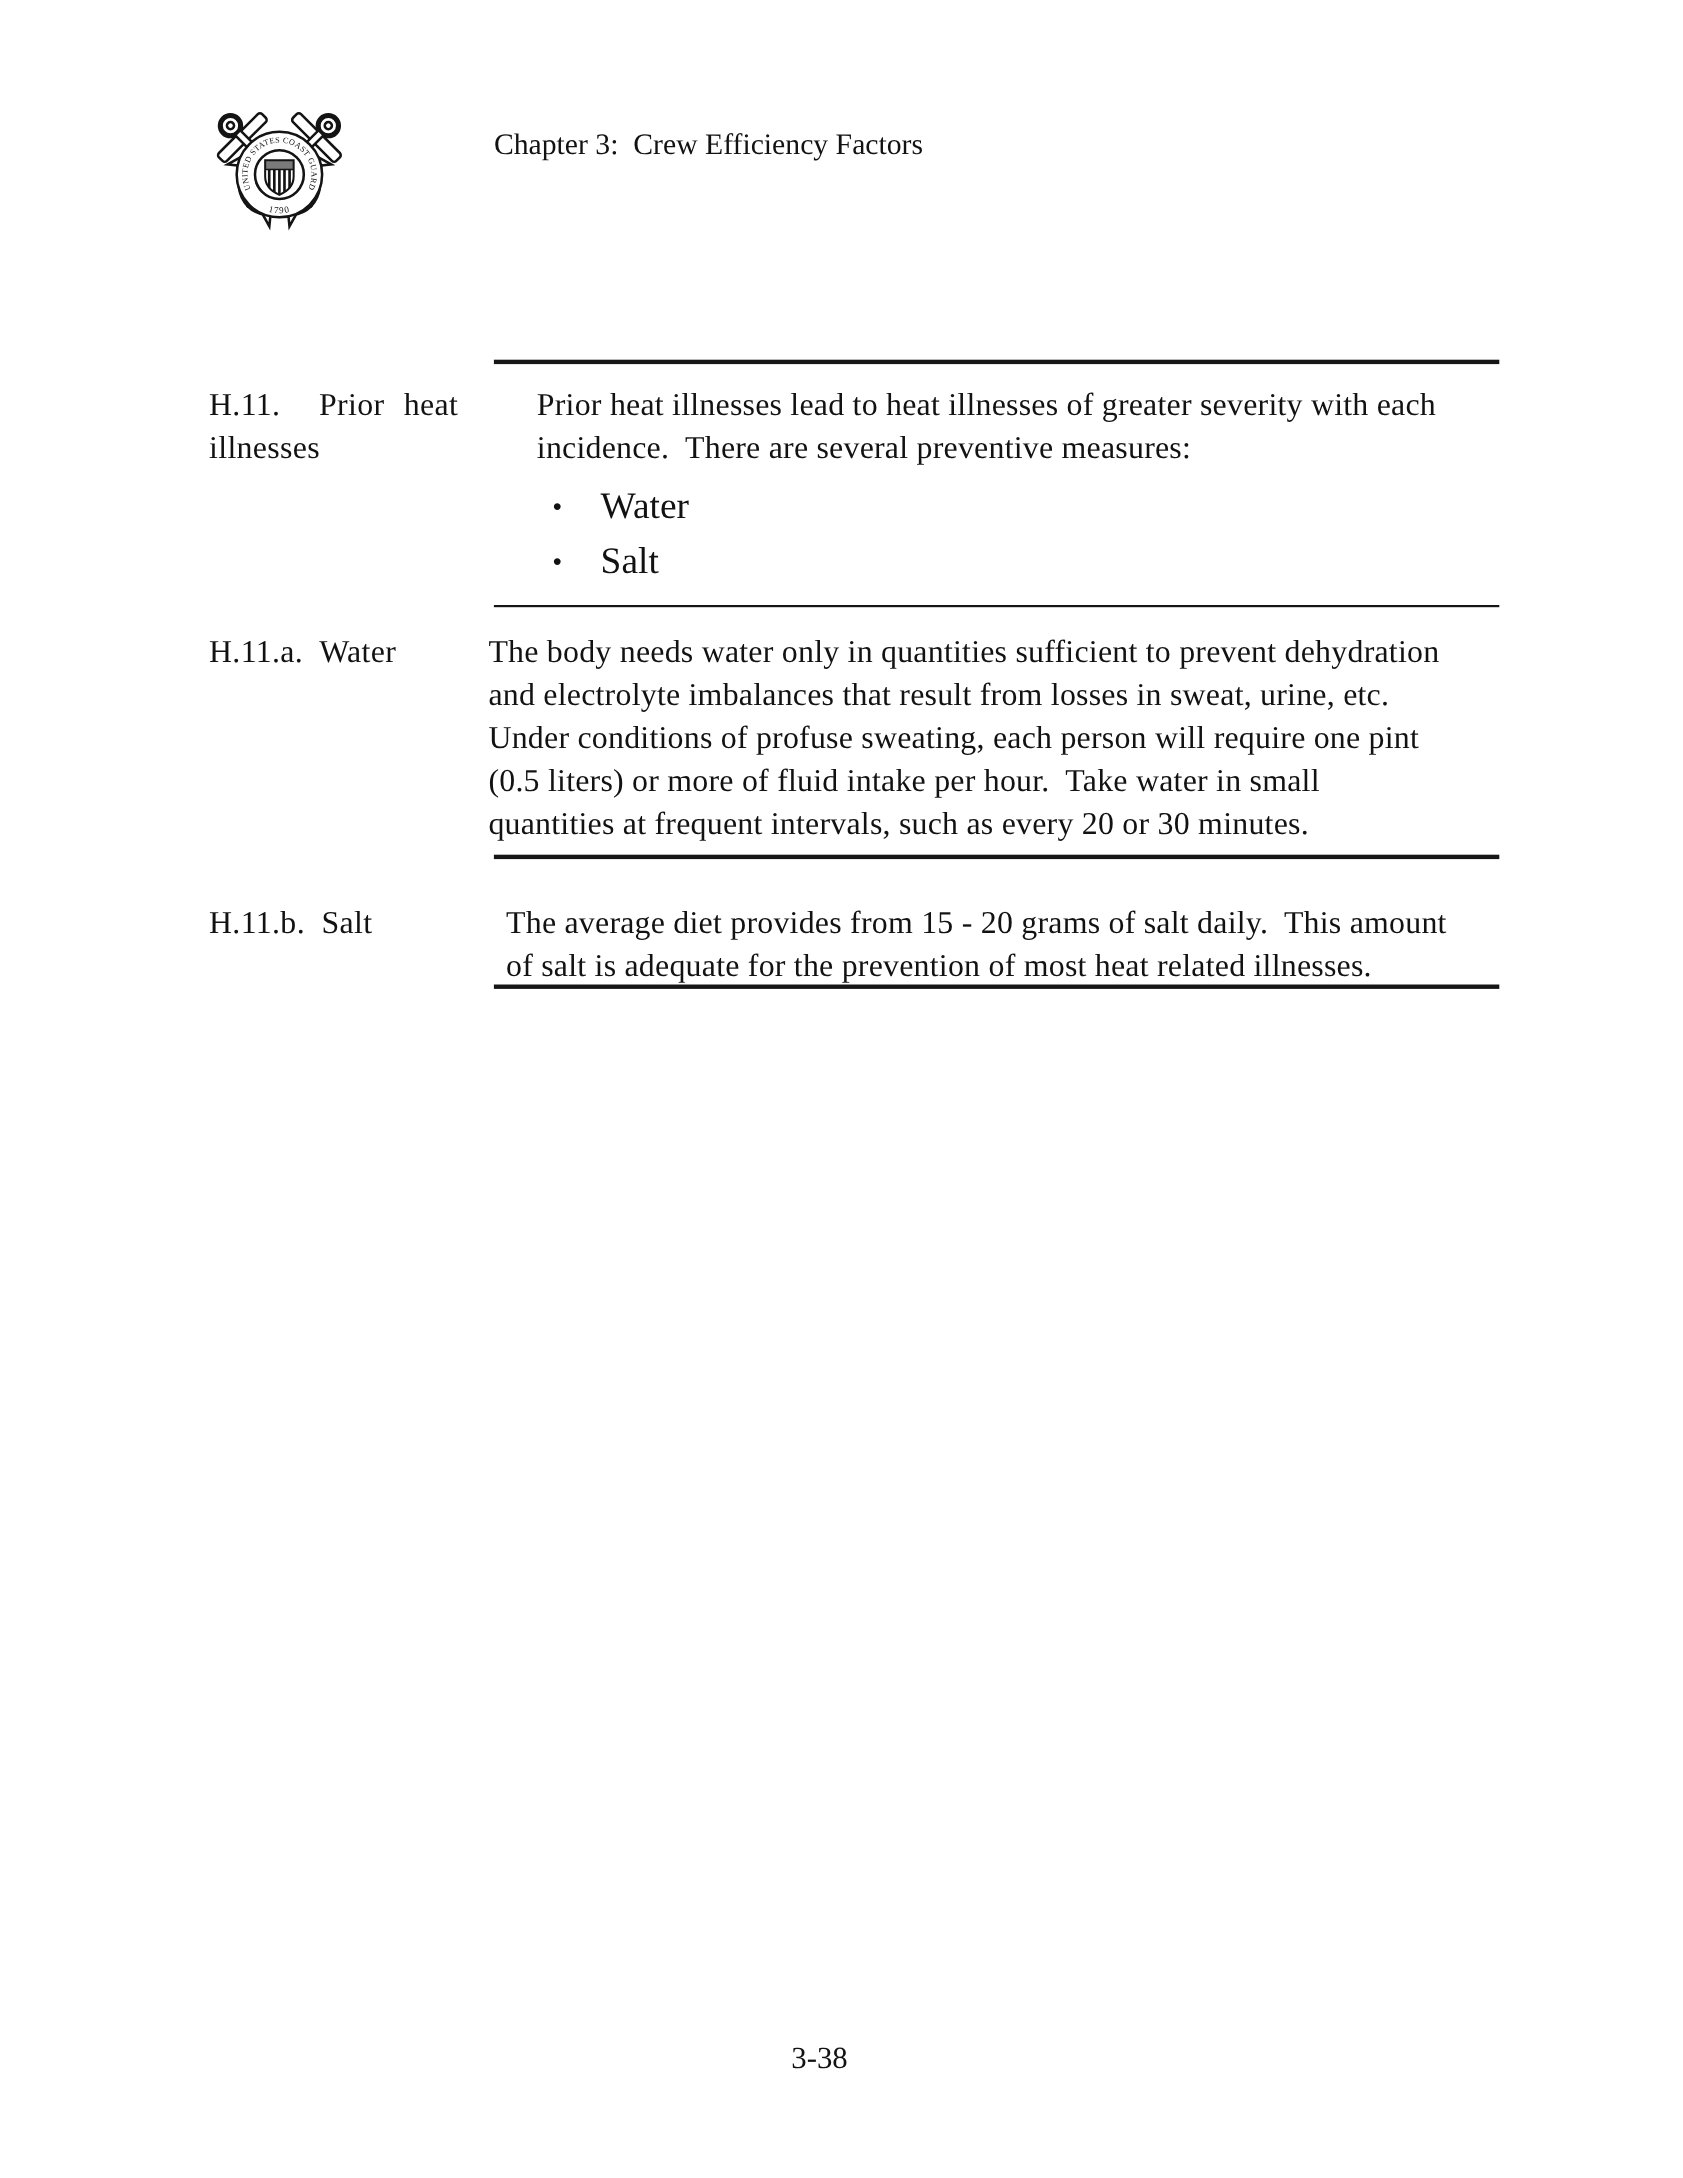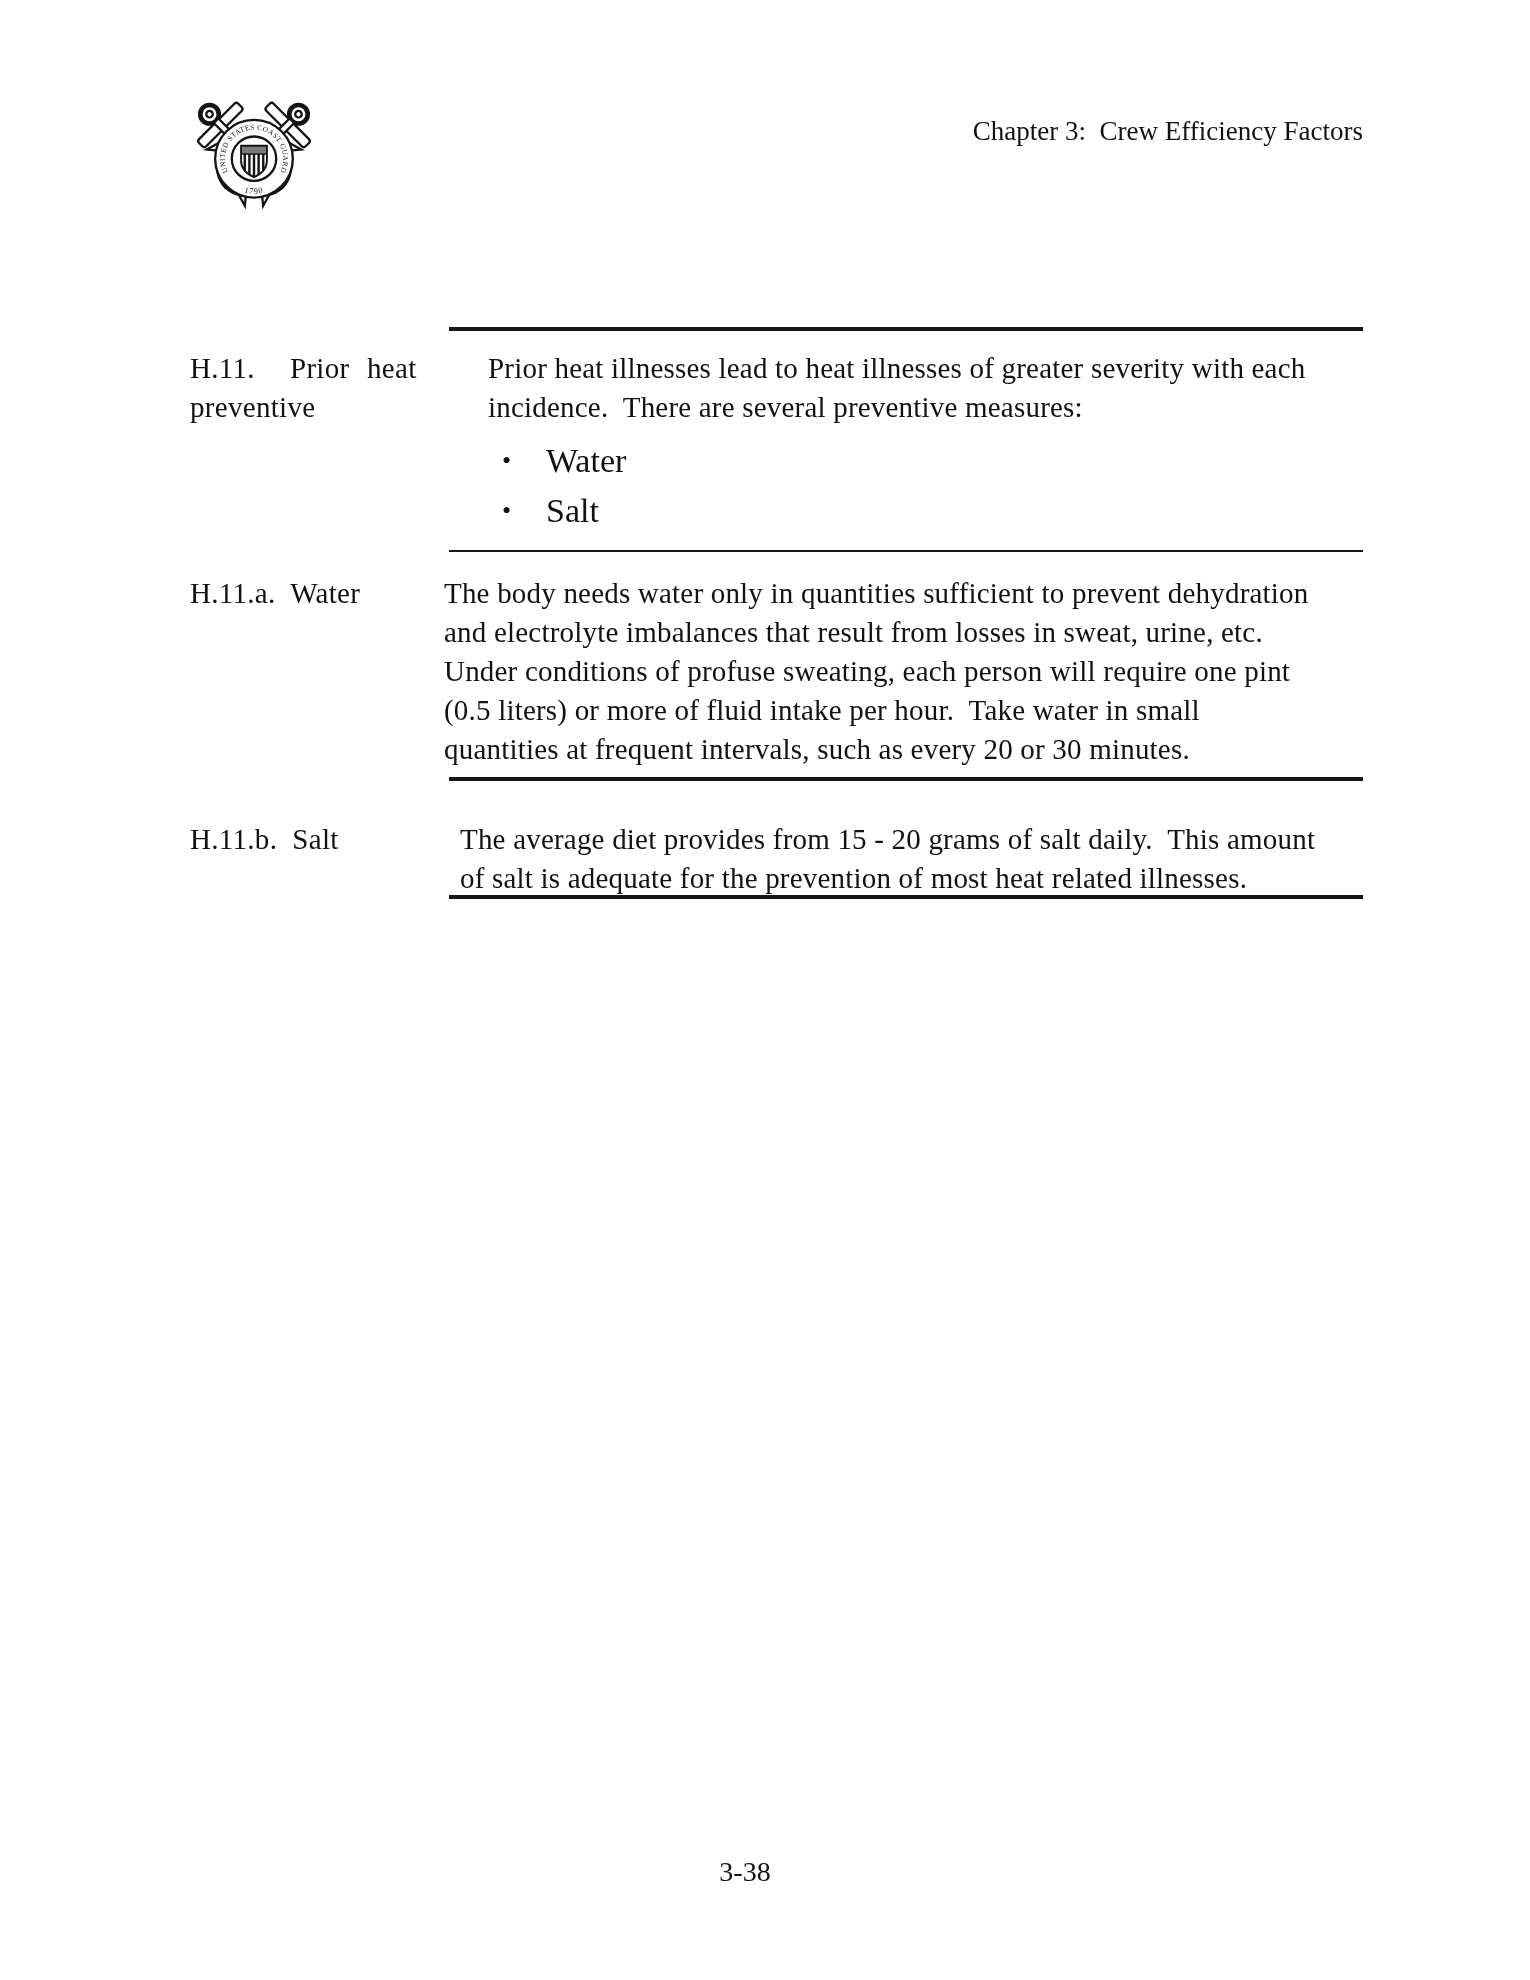--- a/index.html
+++ b/index.html
@@ -23,21 +23,21 @@
   .label-text {
     font-size: 29px;
     line-height: 39px;
     letter-spacing: 0.3px;
   }
   .label-wide { word-spacing: 10px; }
   .header-text {
     font-size: 27px;
     line-height: 34px;
     width: 914px;
-    text-align: right;
+    text-align: left;
   }
   .rule { background: #161616; }
   .rule-thick { height: 4px; }
   .rule-thin { height: 2px; }
   .bullet-row { display: flex; }
   .bullet-marker {
     display: inline-block;
     width: 44px;
     font-size: 26px;
     line-height: 39px;
@@ -105,21 +105,21 @@
   </div>
 
   <div class="abs header-text pre" style="left:449px; top:114px;">Chapter 3:  Crew Efficiency Factors</div>
 
   <div class="abs rule rule-thick" style="left:449px; top:327px; width:914px;"></div>
   <div class="abs rule rule-thin" style="left:449px; top:550px; width:914px;"></div>
   <div class="abs rule rule-thick" style="left:449px; top:777px; width:914px;"></div>
   <div class="abs rule rule-thick" style="left:449px; top:895px; width:914px;"></div>
 
   <div class="abs label-text label-wide pre" style="left:190px; top:349px; width:250px;">H.11.  Prior heat
-preventive</div>
+illnesses</div>
   <div class="abs body-text pre" style="left:460px; top:349px;margin-left:28px;">Prior heat illnesses lead to heat illnesses of greater severity with each
 incidence.  There are several preventive measures:</div>
 
   <div class="abs bullet-row" style="left:502px; top:441px;">
     <span class="bullet-marker">•</span>
     <span class="bullet-label">Water</span>
   </div>
   <div class="abs bullet-row" style="left:502px; top:491px;">
     <span class="bullet-marker">•</span>
     <span class="bullet-label">Salt</span>

